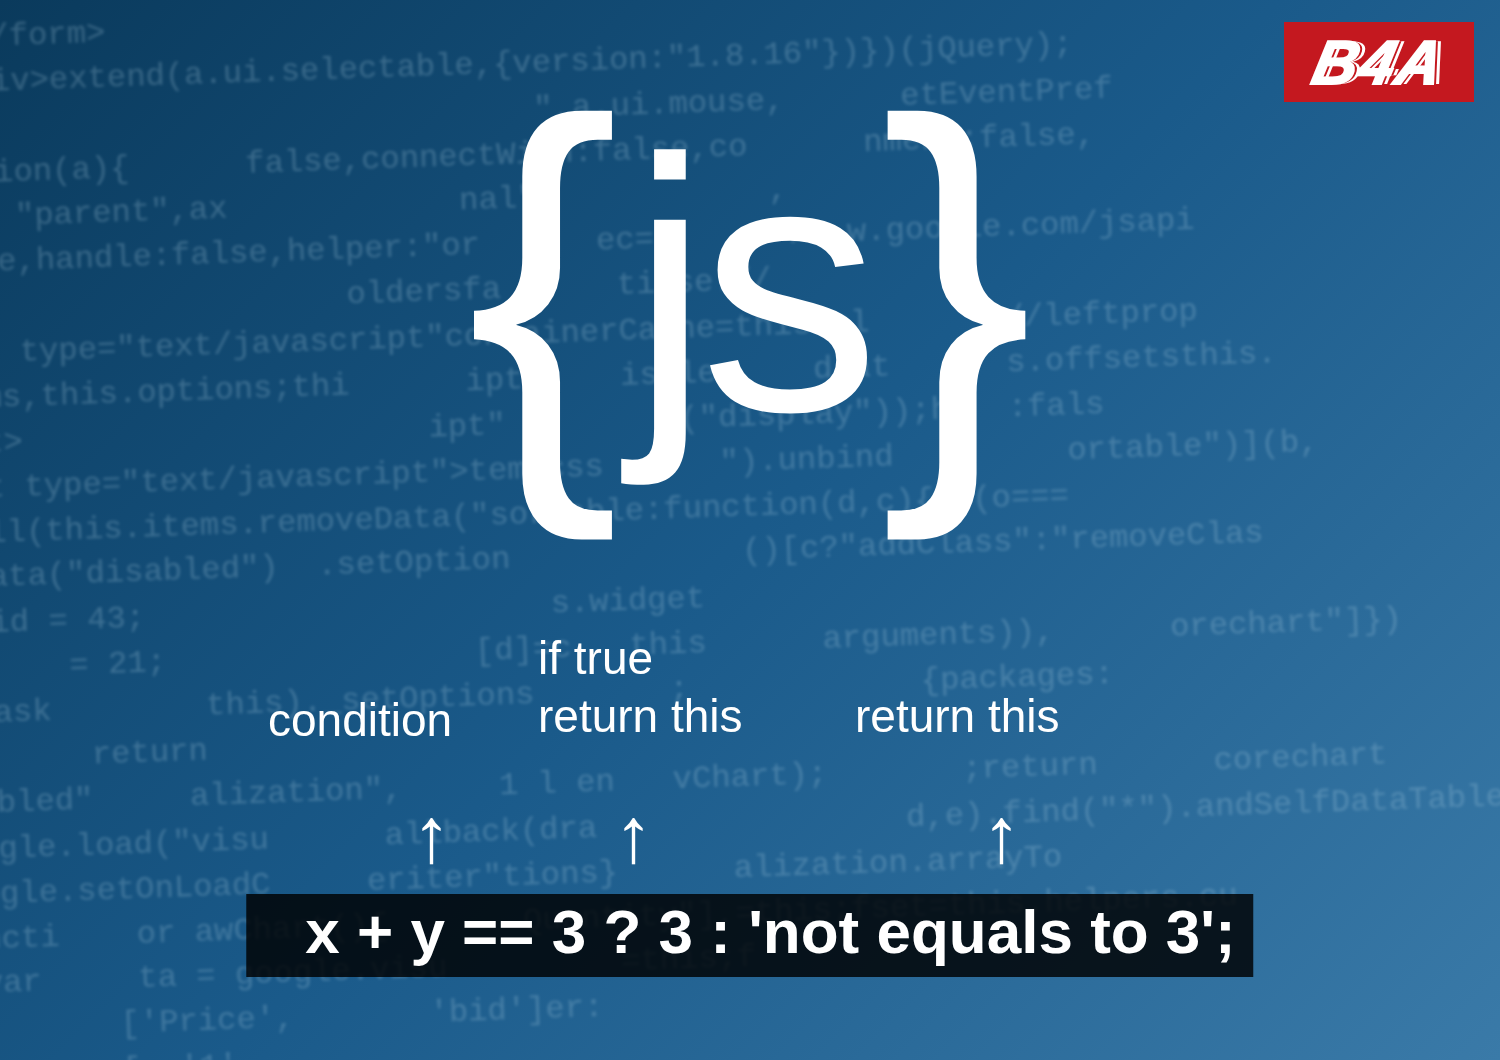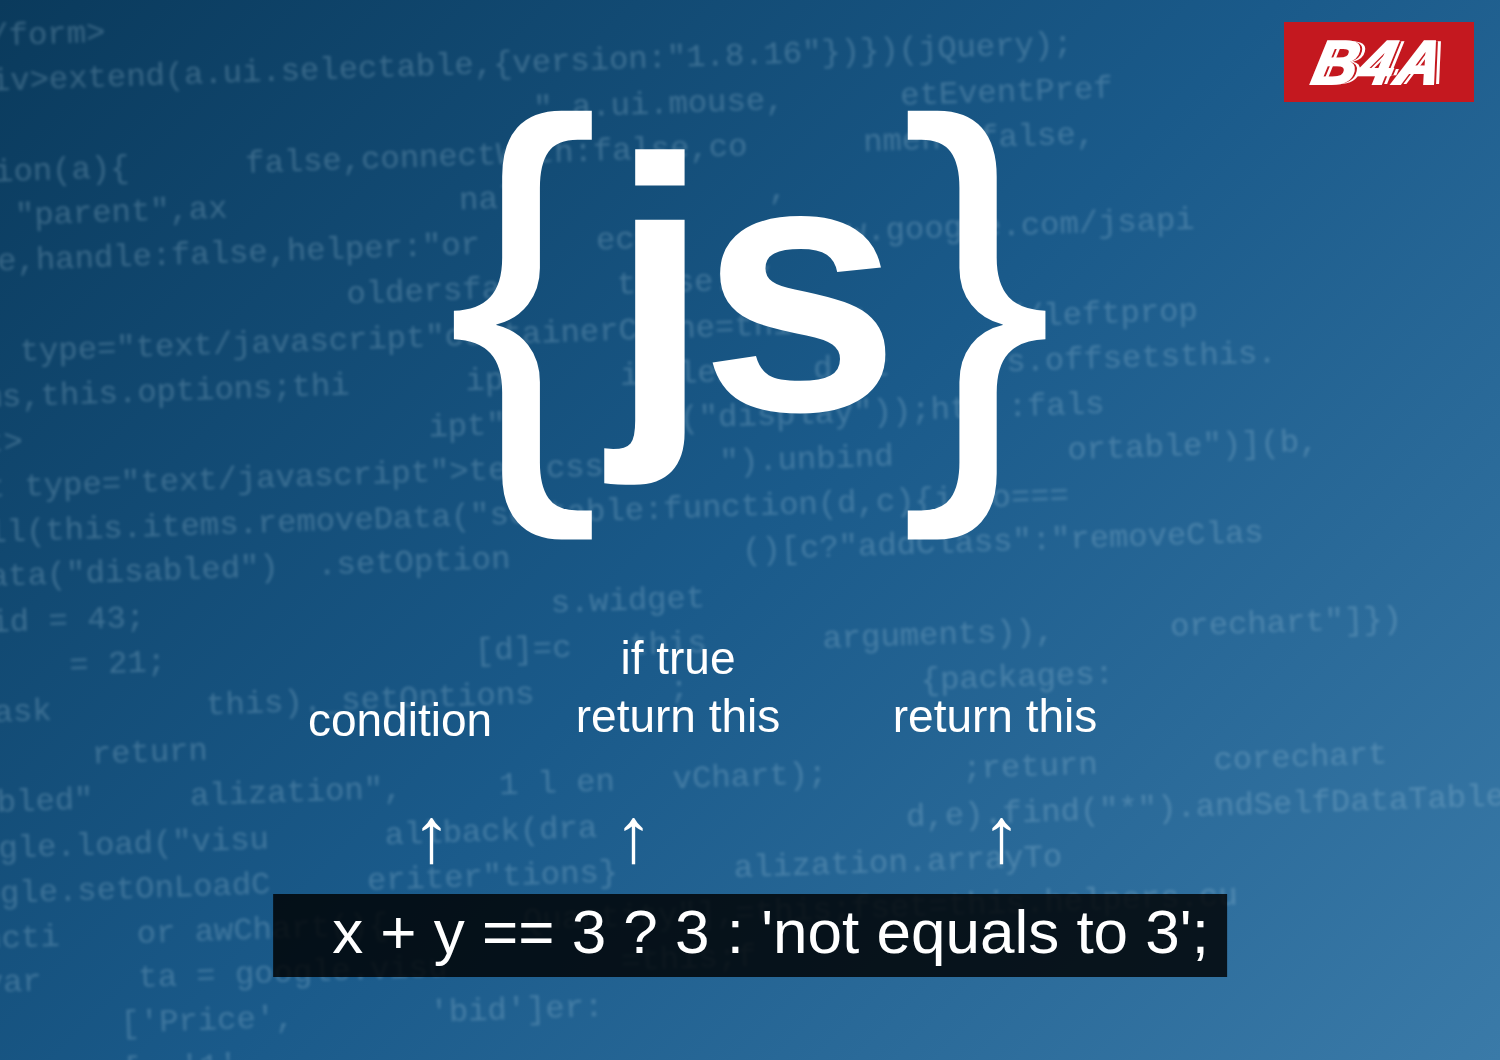--- a/index.html
+++ b/index.html
@@ -57,37 +57,37 @@
       transform: translateX(-50%);
       color: #fff;
       font-size: 380px;
       font-weight: 300;
       font-family: 'Segoe UI Light', 'Segoe UI', Arial, sans-serif;
       display: flex;
       align-items: center;
       line-height: 1;
     }
     .js-logo .brace { font-size: 460px; font-weight: 300; }
-    .js-logo .js-text { font-size: 360px; font-weight: 700; margin: 0 10px; letter-spacing: -10px; }
+    .js-logo .js-text { font-size: 360px; font-weight: 400; margin: 0 10px; letter-spacing: -10px; }
 
     .labels {
       position: absolute;
       top: 630px;
       width: 100%;
       color: #fff;
       font-size: 46px;
       font-weight: 300;
       font-family: 'Segoe UI', Arial, sans-serif;
     }
     .label {
       position: absolute;
-      text-align: center;
+      text-align: left;
       line-height: 1.25;
     }
-    .label-condition { left: 260px; top: 62px; width: 280px; }
+    .label-condition { left: 268px; top: 62px; width: 280px; }
     .label-true { left: 538px; top: 0; width: 280px; }
     .label-false { left: 855px; top: 0; width: 280px; }
 
     .arrows {
       position: absolute;
       top: 790px;
       width: 100%;
       color: #fff;
     }
     .arrow {
@@ -103,21 +103,21 @@
       position: absolute;
       top: 894px;
       left: 50%;
       transform: translateX(-50%);
       background: rgba(0, 0, 0, 0.82);
       padding: 2px 18px 10px 18px;
     }
     .code-line {
       color: #fff;
       font-size: 62px;
-      font-weight: 400;
+      font-weight: 700;
       font-family: 'Segoe UI', Arial, sans-serif;
       white-space: nowrap;
       margin-left: 41px;
     }
   </style>
 </head>
 <body>
 
 <div class="code-bg">               =false;e.selected=true;e.startSelect
     &lt;/form&gt;

